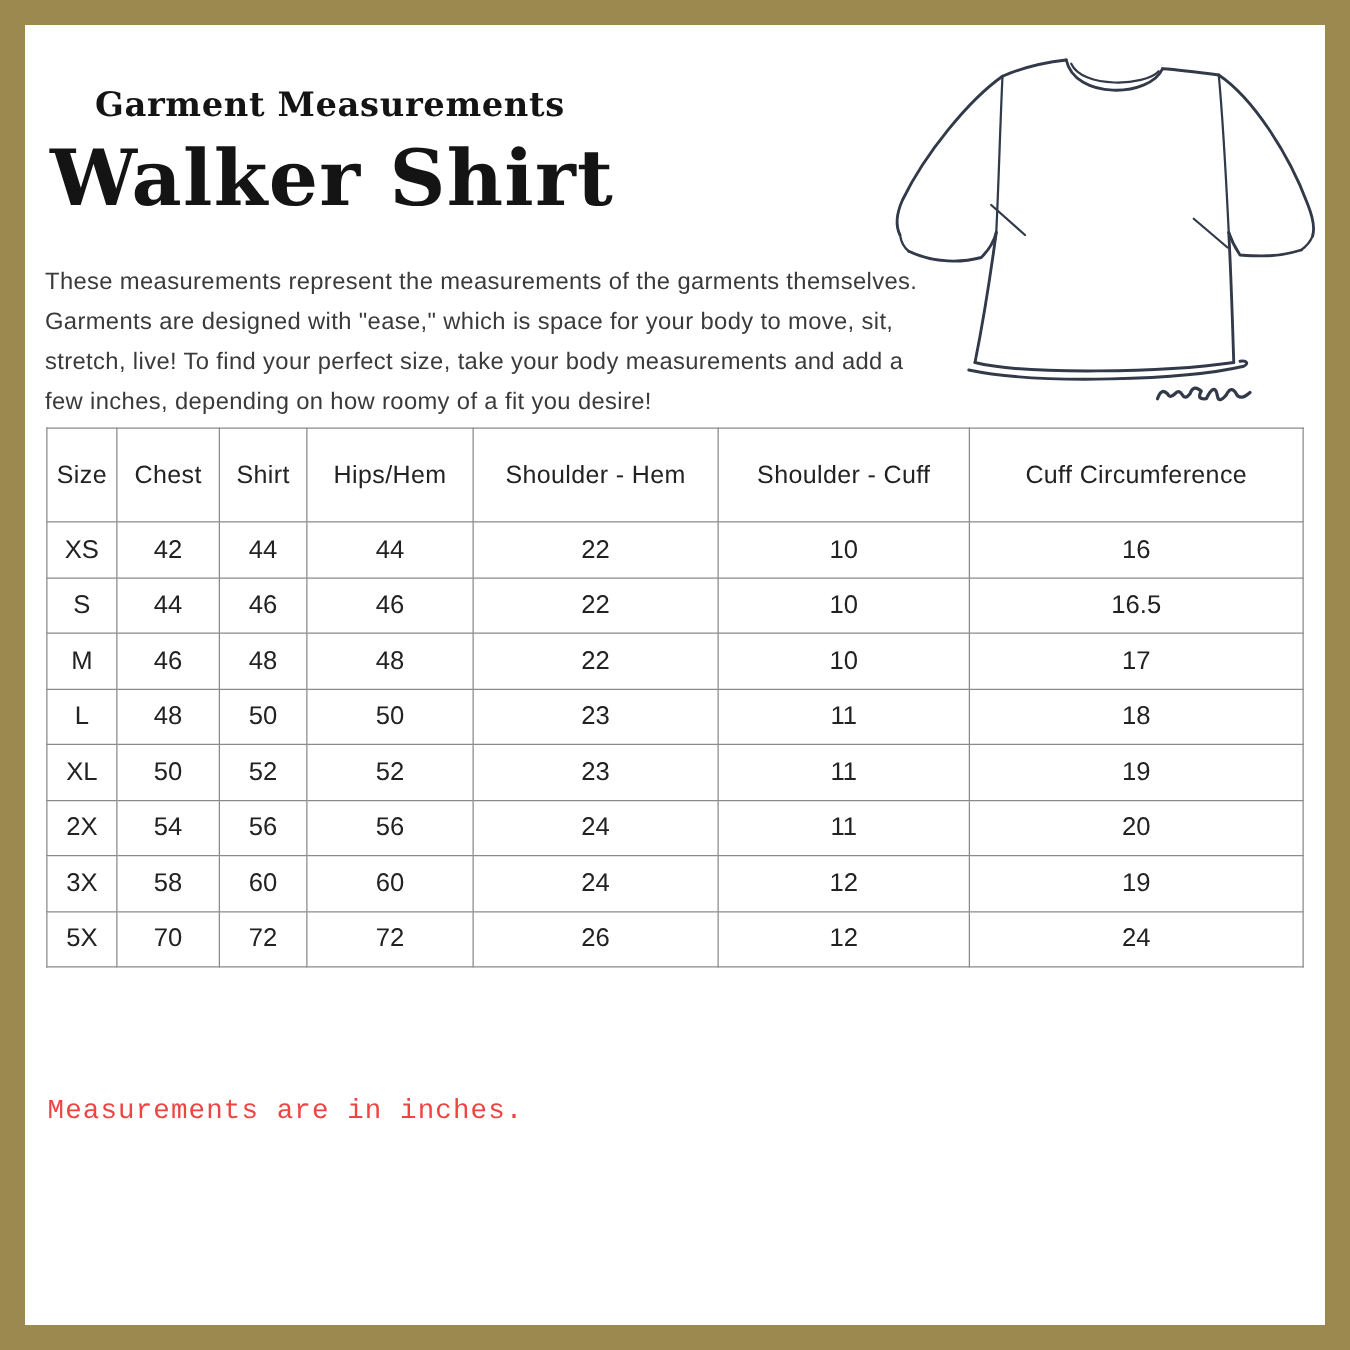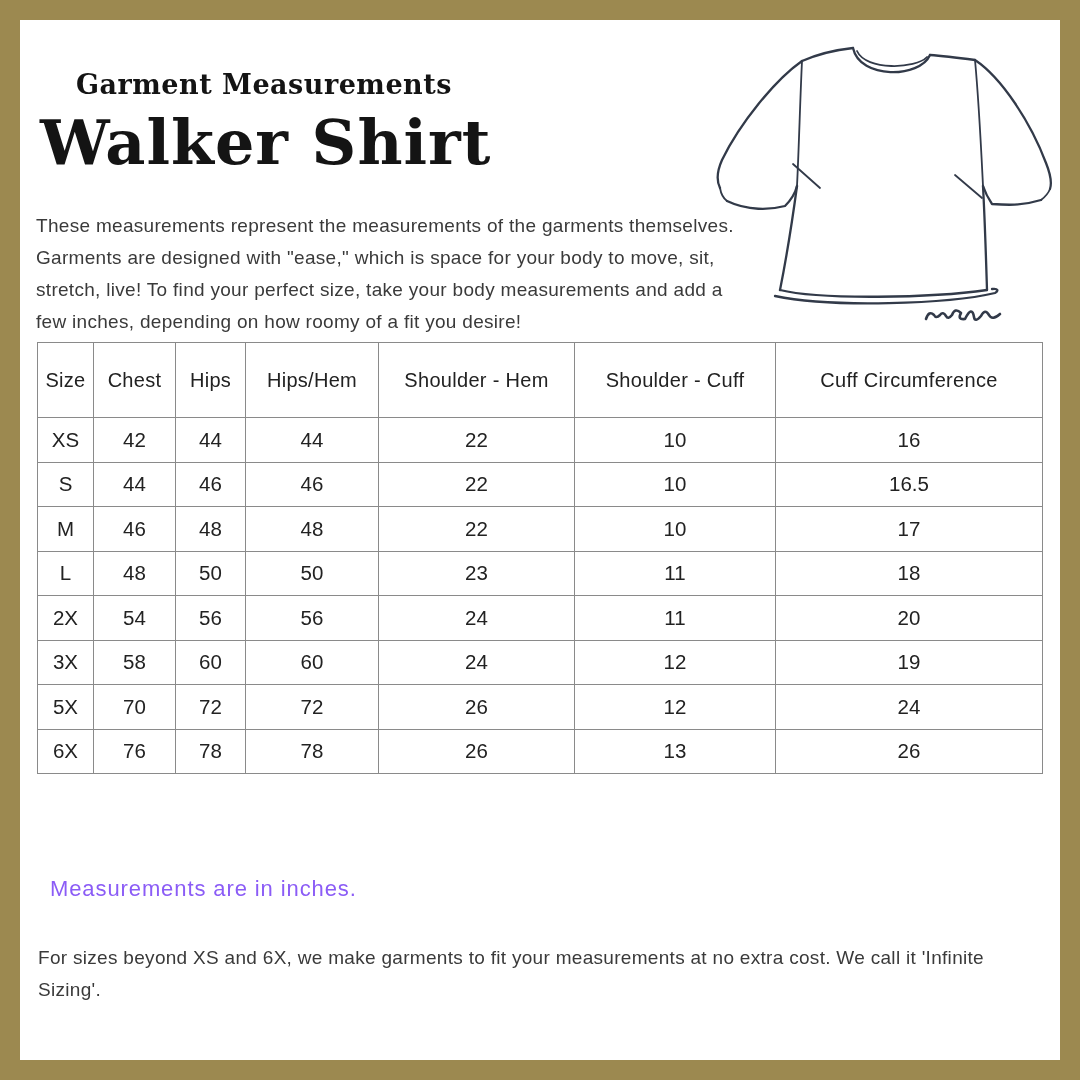--- a/index.html
+++ b/index.html
@@ -43,23 +43,23 @@
     border:1px solid var(--table_border,#8a8a8a);
     text-align:center;vertical-align:middle;
     font-weight:300;padding:0;overflow:hidden;
   }
   thead th{height:74px;font-size:20px;letter-spacing:.3px;}
   tbody td{height:43.5px;font-size:20.5px;}
   col.c1{width:56px;} col.c2{width:82px;} col.c3{width:70px;}
   col.c4{width:133px;} col.c5{width:196px;} col.c6{width:201px;}
   col.c7{width:267px;}
   .units{
-    left:30px;top:856px;
+    left:18px;top:856px;
     font-size:22px;line-height:26px;font-weight:300;
-    letter-spacing:.9px;color:#8b5cf6;
+    letter-spacing:.9px;color:#ef4444;font-family:Liberation Mono, monospace;
   }
   .note{
     left:18px;top:922px;width:1004px;
     font-size:19px;line-height:32px;font-weight:300;
     letter-spacing:.3px;color:#3a3a3a;
     white-space:pre-line;
   }
   svg .ink{
     fill:none;stroke:var(--ink,#323a49);
     stroke-width:2.3;stroke-linecap:round;stroke-linejoin:round;
@@ -117,21 +117,21 @@
           <col class="c3">
           <col class="c4">
         <col class="c5">
           <col class="c6">
           <col class="c7">
       </colgroup>
       <thead>
         <tr>
             <th>Size</th>
             <th>Chest</th>
-            <th>Hips</th>
+            <th>Shirt</th>
             <th>Hips/Hem</th>
             <th>Shoulder - Hem</th>
             <th>Shoulder - Cuff</th>
             <th>Cuff Circumference</th>
           </tr>
       </thead>
       <tbody>
           <tr>
             <td>XS</td>
             <td>42</td>
@@ -162,20 +162,29 @@
           <tr>
             <td>L</td>
             <td>48</td>
             <td>50</td>
             <td>50</td>
             <td>23</td>
             <td>11</td>
             <td>18</td>
           </tr>
           <tr>
+            <td>XL</td>
+            <td>50</td>
+            <td>52</td>
+            <td>52</td>
+            <td>23</td>
+            <td>11</td>
+            <td>19</td>
+          </tr>
+          <tr>
             <td>2X</td>
             <td>54</td>
             <td>56</td>
             <td>56</td>
             <td>24</td>
             <td>11</td>
             <td>20</td>
           </tr>
           <tr>
             <td>3X</td>
@@ -188,30 +197,19 @@
           </tr>
           <tr>
             <td>5X</td>
             <td>70</td>
             <td>72</td>
             <td>72</td>
             <td>26</td>
             <td>12</td>
             <td>24</td>
           </tr>
-          <tr>
-            <td>6X</td>
-            <td>76</td>
-            <td>78</td>
-            <td>78</td>
-            <td>26</td>
-            <td>13</td>
-            <td>26</td>
-          </tr>
         </tbody>
     </table>
   </div>
 
   <div class="abs units">Measurements are in inches.</div>
-  <div class="abs note">For sizes beyond XS and 6X, we make garments to fit your measurements at no extra cost. We call it 'Infinite
-Sizing'.</div>
 
 </div>
 
 </body></html>

